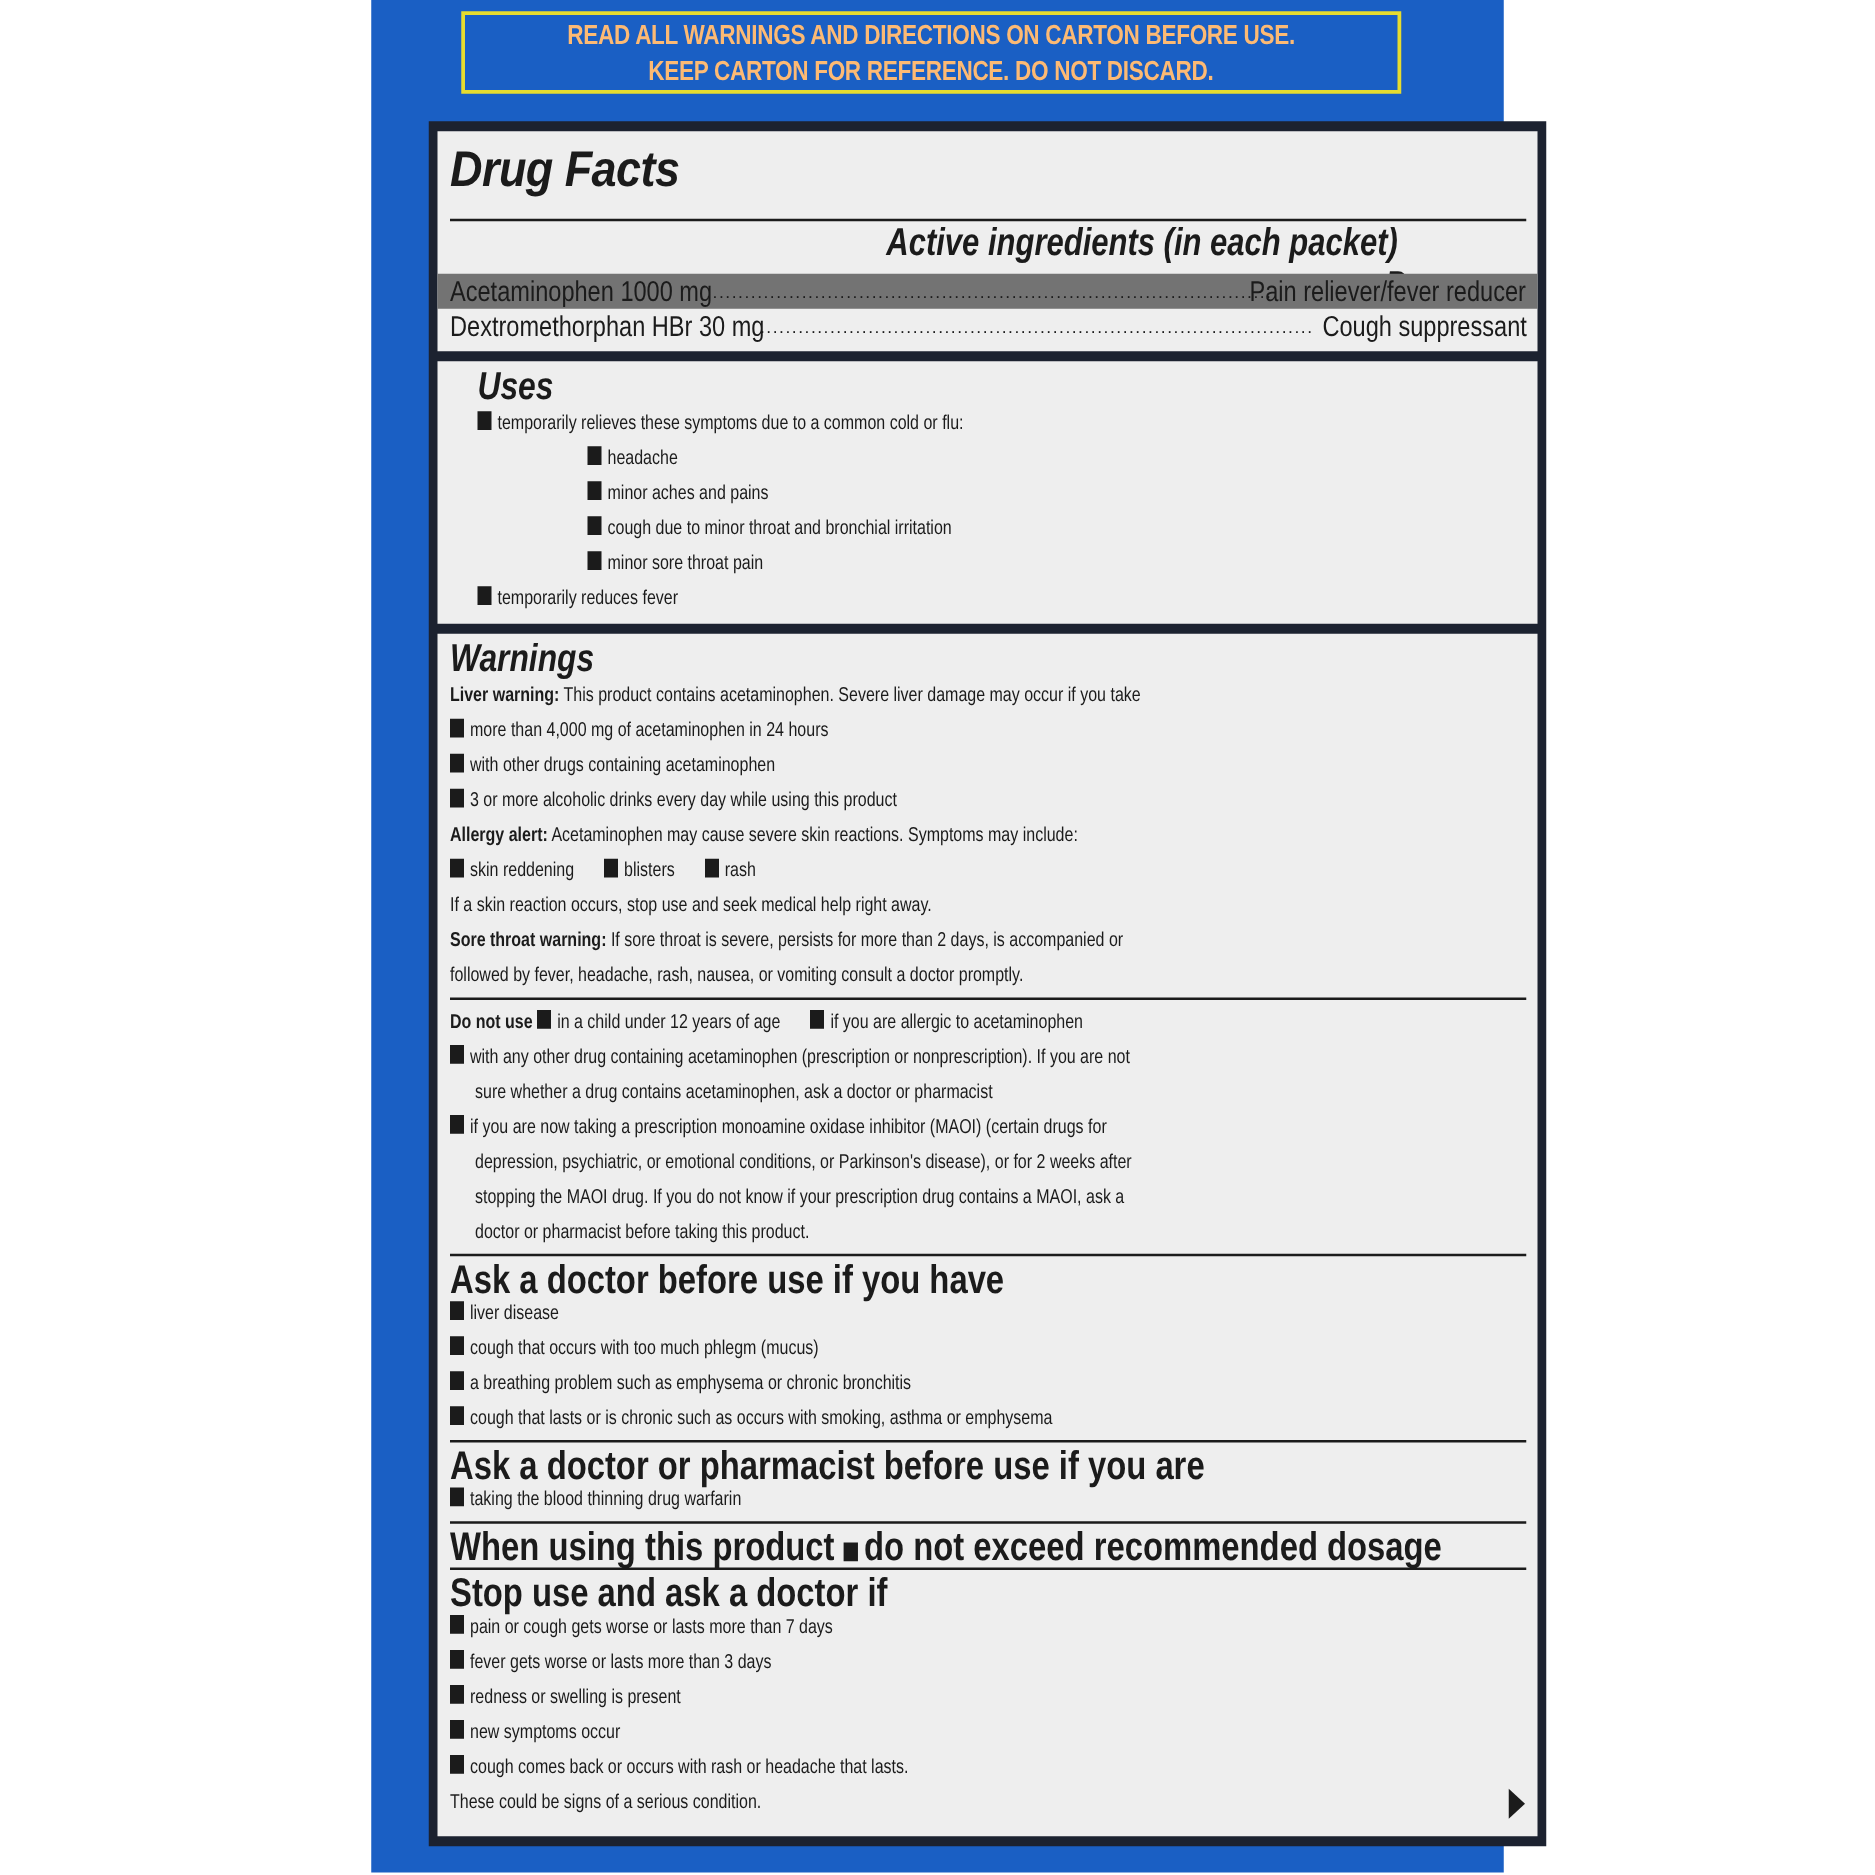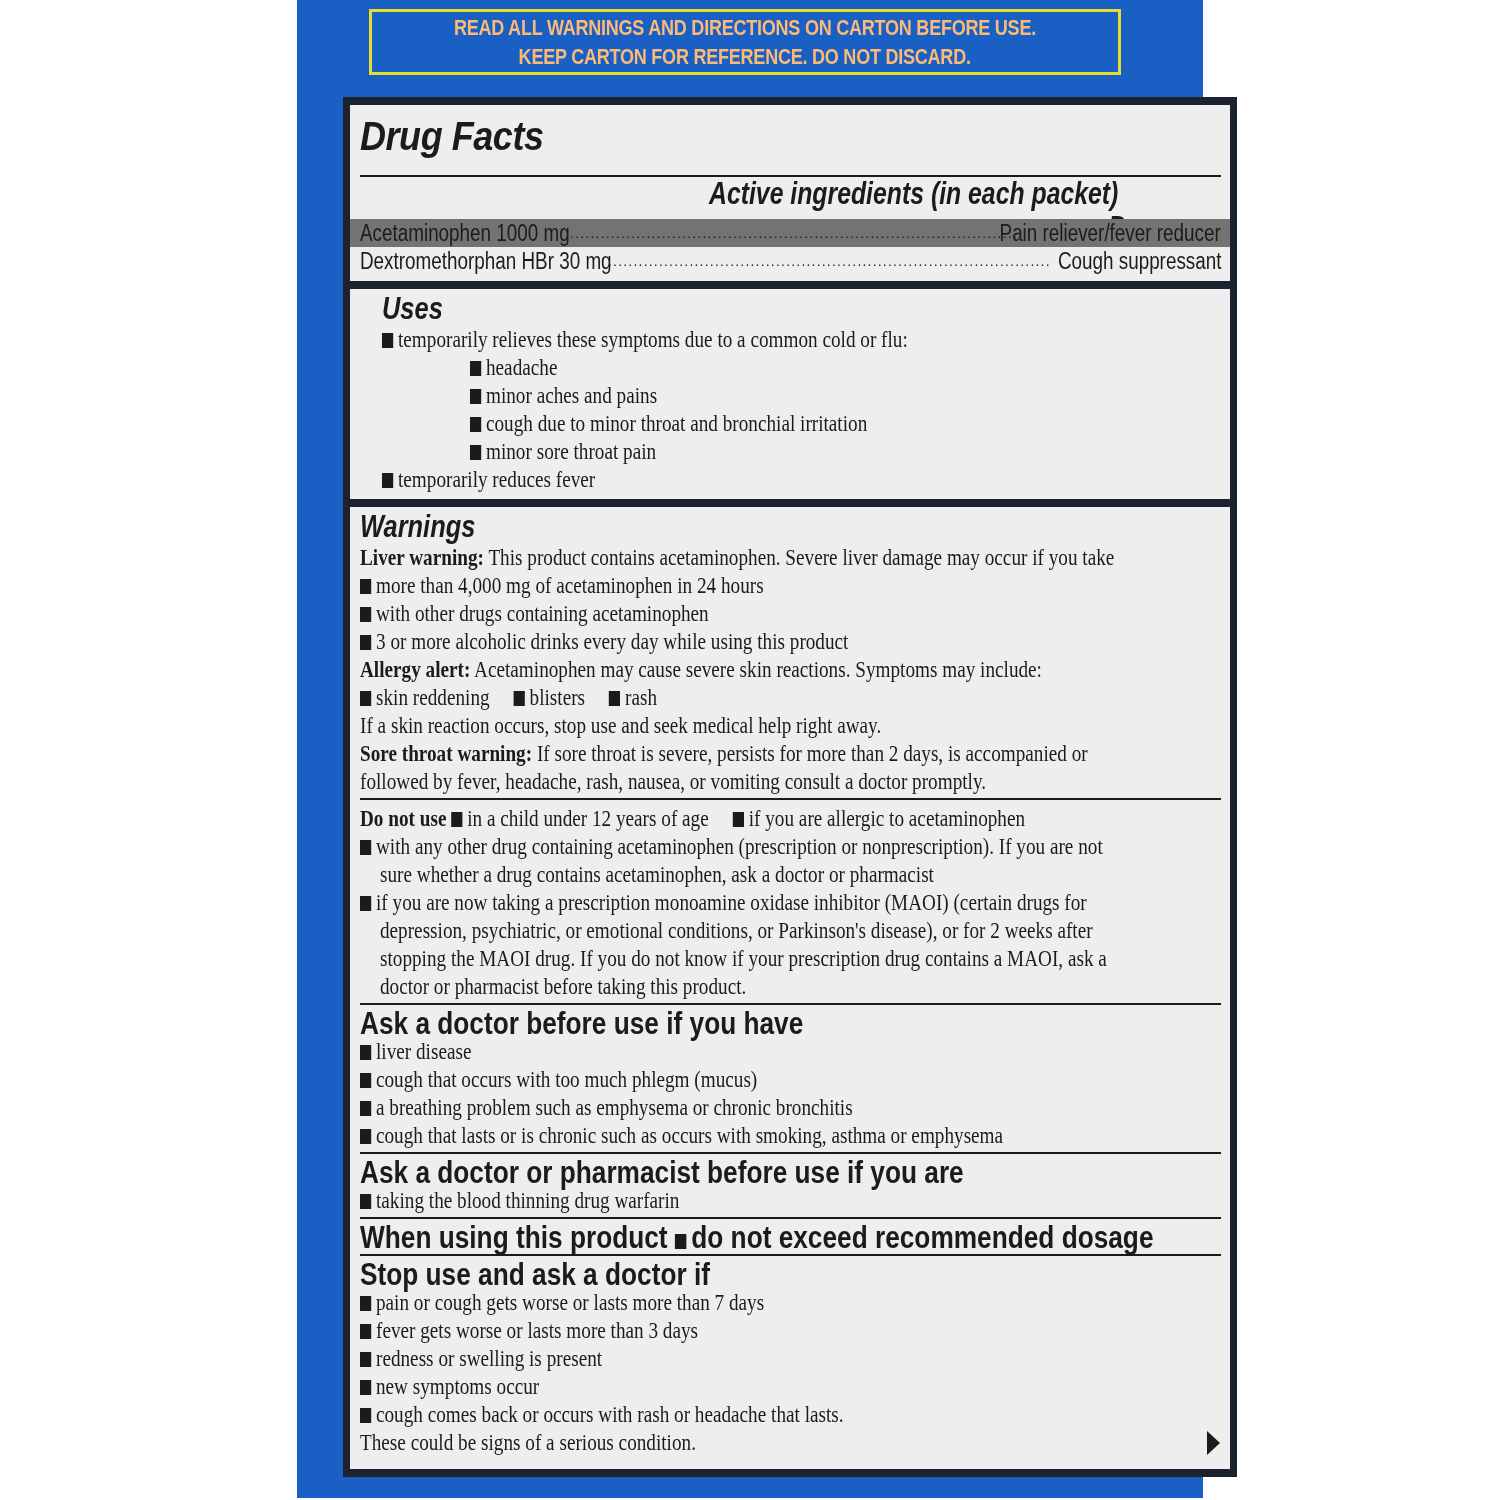--- a/index.html
+++ b/index.html
@@ -35,21 +35,21 @@
   .cond { transform:scaleX(0.82); transform-origin:left center; white-space:nowrap; display:inline-block; }
   .hdr-row { display:flex; justify-content:space-between; align-items:flex-end; height:40px;flex-direction:column; }
   .hdr { font-size:31px; font-weight:bold; font-style:italic; line-height:34px; white-space:nowrap; }
   .hdr.right { transform-origin:right center; }
   .ing-row { height:28px; font-size:23px; line-height:28px; position:relative; white-space:nowrap; }
   .ing-row.hl { background:#737373; margin:0 -9px 0 -10px; padding:0 9px 0 10px; }
   .ing-row .l { position:absolute; left:10px; transform:scaleX(0.82); transform-origin:left center; }
   .ing-row .r { position:absolute; right:9px; transform:scaleX(0.82); transform-origin:right center; }
   .ing-row .dots { position:absolute; left:215px; right:213px; top:0; overflow:hidden; letter-spacing:1.2px; font-size:14px; }
   .sec-title { font-size:31px; font-weight:bold; font-style:italic; line-height:32px; margin-top:4px; }
-  .line { font-size:24px; line-height:28px; white-space:nowrap;font-family:Liberation Serif, serif; }
+  .line { font-size:16px; line-height:28px; white-space:nowrap; }
   .line .cond { transform:scaleX(0.8); }
   .indent1 { padding-left:88px; }
   .sq { display:inline-block; width:14px; height:15px; background:#1b1b1b; margin-right:6px; vertical-align:-1px; }
   .b { font-weight:bold; }
   .sub-rule { border-top:2px solid #1b1b1b; margin:3px 0 4px 0; }
   .sub-head { font-size:32px; font-weight:bold; line-height:28px; white-space:nowrap; }
   .cont-arrow { position:absolute; right:10px; bottom:14px; width:0; height:0;
     border-top:12px solid transparent; border-bottom:12px solid transparent; border-left:13px solid #1b1b1b; }
   .gap { display:inline-block; width:30px; }
   .cont { padding-left:20px; }

